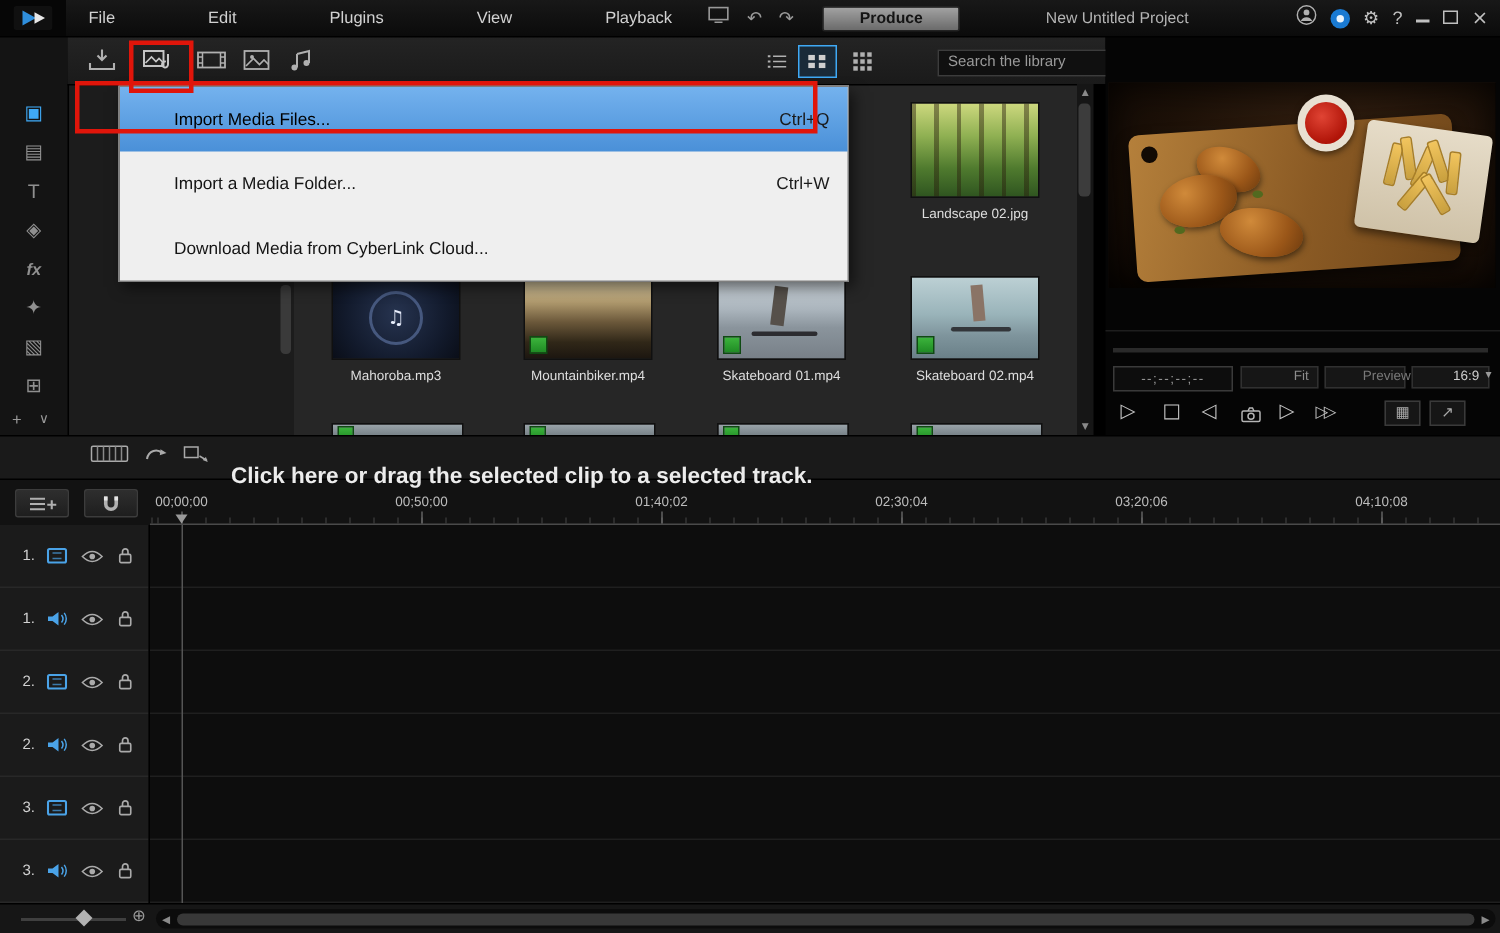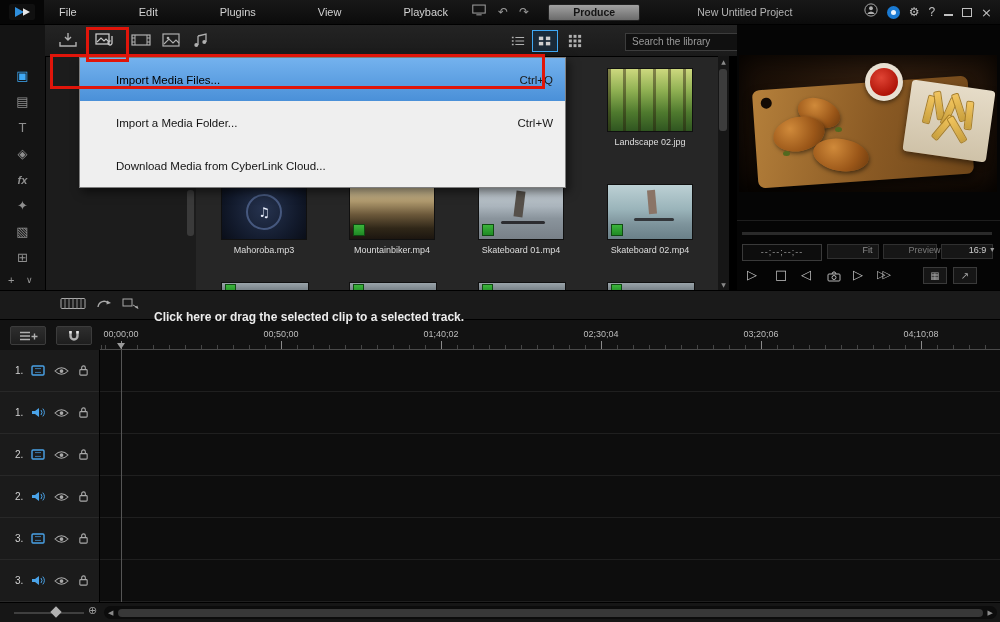--- a/index.html
+++ b/index.html
@@ -111,21 +111,21 @@
   .quality-box{left:146px;width:54px;color:#787878;}
   .aspect-box{left:204px;width:52px;color:#cfcfcf;}
   .transport{position:absolute;left:0;top:240px;width:263px;height:24px;}
   .tp{position:absolute;top:2px;font-size:13px;color:#c2c2c2;line-height:18px;}
   .tp.ff{font-size:11px;letter-spacing:-3px;}
   .pv-btn{position:absolute;top:3px;width:24px;height:17px;border:1px solid #3a3a3a;background:#161616;color:#aaa;font-size:10px;display:flex;align-items:center;justify-content:center;box-sizing:border-box;}
 
   
   .hint-bar{position:absolute;left:0;top:290px;width:1000px;height:30px;background:#1a1a1a;border-top:1px solid #000;border-bottom:1px solid #000;display:flex;align-items:center;z-index:3;box-sizing:border-box;}
   .hint-icons{display:flex;align-items:center;gap:10px;margin-left:60px;}
-  .hint-text{margin-left:14px;font-size:12px;font-weight:bold;color:#ececec;margin-top:24px;}
+  .hint-text{margin-left:14px;font-size:15px;font-weight:bold;color:#ececec;margin-top:24px;}
 
   
   .timeline{position:absolute;left:0;top:320px;width:1000px;height:302px;background:#121212;}
   .tlbtn{position:absolute;top:6px;height:19px;width:36px;background:linear-gradient(#2e2e2e,#1e1e1e);border:1px solid #3c3c3c;border-radius:2px;display:flex;align-items:center;justify-content:center;box-sizing:border-box;}
   .tlbtn.b1{left:10px;} .tlbtn.b2{left:56px;}
   .ruler{position:absolute;left:100px;top:6px;width:900px;height:24px;border-bottom:1px solid #4a4a4a;box-sizing:border-box;}
   .ruler .ticks-minor{position:absolute;left:0;bottom:0;width:900px;height:4px;background:repeating-linear-gradient(90deg,#454545 0 1px,transparent 1px 16px);background-position-x:5px;}
   .ruler .ticks-major{position:absolute;left:0;bottom:0;width:900px;height:8px;background:repeating-linear-gradient(90deg,#8a8a8a 0 1px,transparent 1px 160px);background-position-x:21px;}
   .tick-label{position:absolute;top:3px;transform:translateX(-50%);font-size:9px;color:#bcbcbc;white-space:nowrap;}
   .playhead-line{position:absolute;left:121px;top:30px;width:1px;height:252px;background:#555;z-index:2;}

